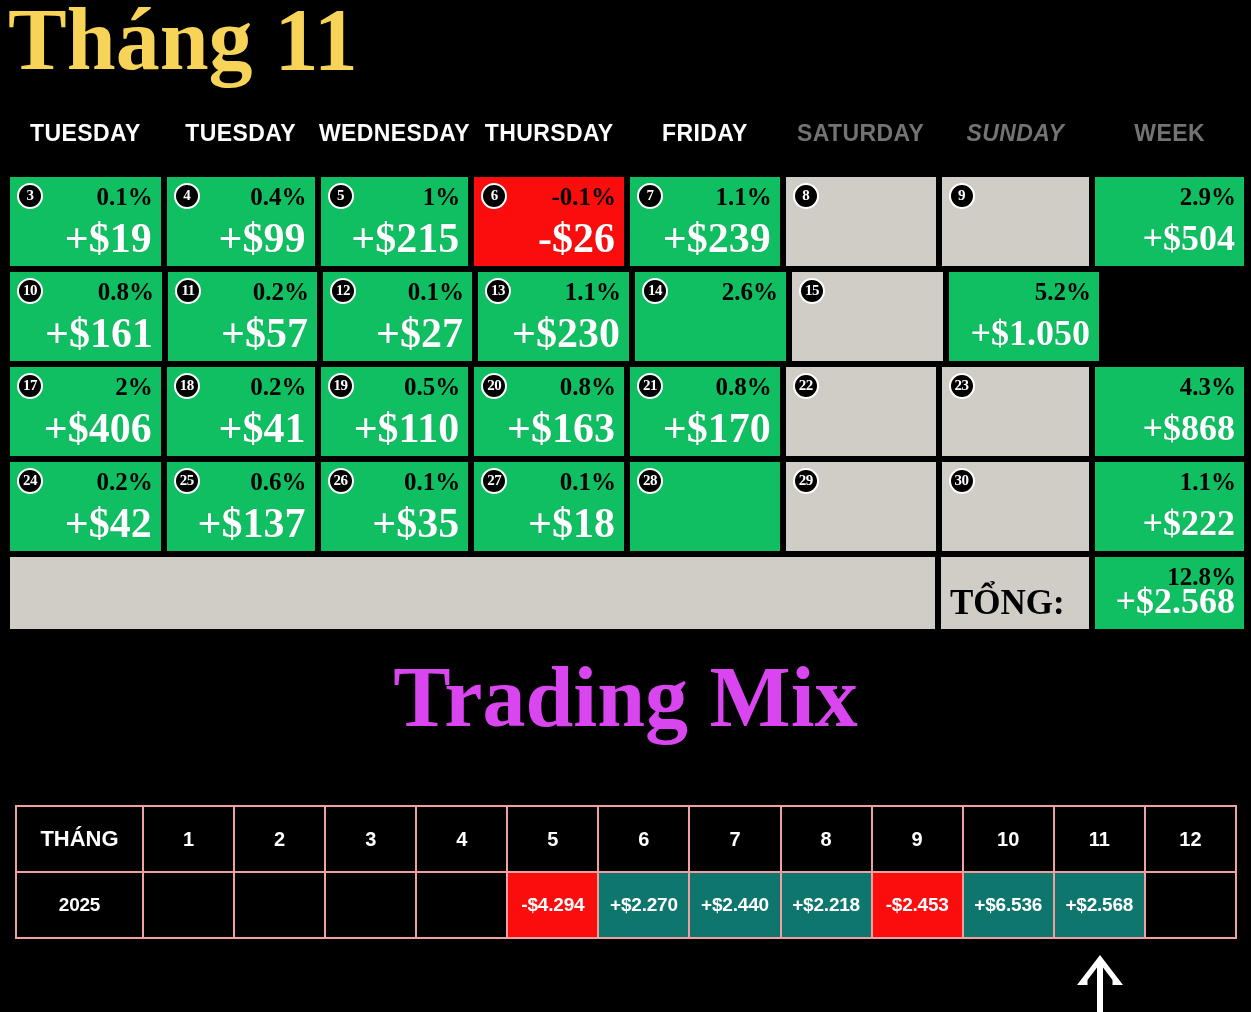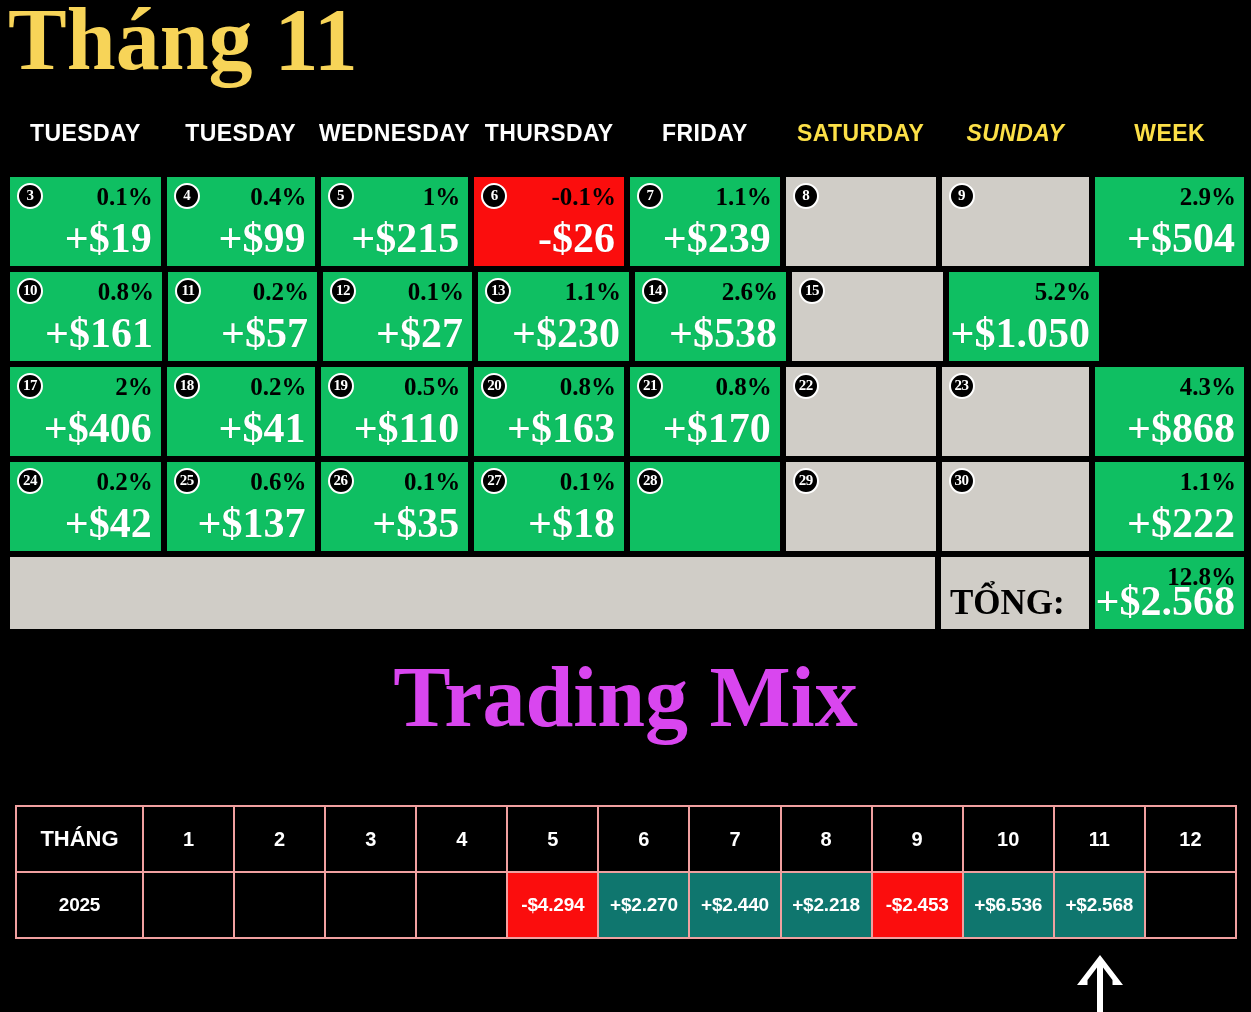--- a/index.html
+++ b/index.html
@@ -38,21 +38,21 @@
     display: flex;
   }
   .wd {
     text-align: center;
     font-size: 23px;
     font-weight: 700;
     letter-spacing: 0.4px;
     color: #FFFFFF;
     font-family: "Liberation Sans", sans-serif;
   }
-  .wd.accent { color: #fde047; }
+  .wd.accent { color: #737373; }
 
   
   #calendar {
     position: absolute;
     left: 7px;
     top: 174px;
     width: 1240px;
   }
   .cal-row {
     display: flex;
@@ -106,21 +106,21 @@
     bottom: 4px;
     color: #FFFFFF;
     font-family: "Liberation Serif", serif;
     font-weight: 700;
     font-size: 42px;
     line-height: 48px;
     white-space: nowrap;
     text-shadow: 0 0 1px rgba(0,0,0,0.25);
   }
   .cell.week .pct { font-size: 25px; }
-  .cell.week .amt { font-size: 42px; }
+  .cell.week .amt { font-size: 36px; }
 
   .total-label {
     position: absolute;
     left: 0; right: 16px;
     bottom: 6px;
     text-align: center;
     color: #000000;
     font-family: "Liberation Serif", serif;
     font-weight: 700;
     font-size: 35px;
@@ -252,21 +252,20 @@
         <div class="amt">+$27</div>
       </div>
       <div class="cell green" style="width: 157px;">
         <div class="daynum">13</div>
         <div class="pct">1.1%</div>
         <div class="amt">+$230</div>
       </div>
       <div class="cell green" style="width: 157px;">
         <div class="daynum">14</div>
         <div class="pct">2.6%</div>
-        <div class="amt">+$538</div>
       </div>
       <div class="cell gray" style="width: 157px;">
         <div class="daynum">15</div>
       </div>
       <div class="cell week green" style="width: 156px;">
         <div class="pct">5.2%</div>
         <div class="amt">+$1.050</div>
       </div>
     </div>
     <div class="cal-row">

